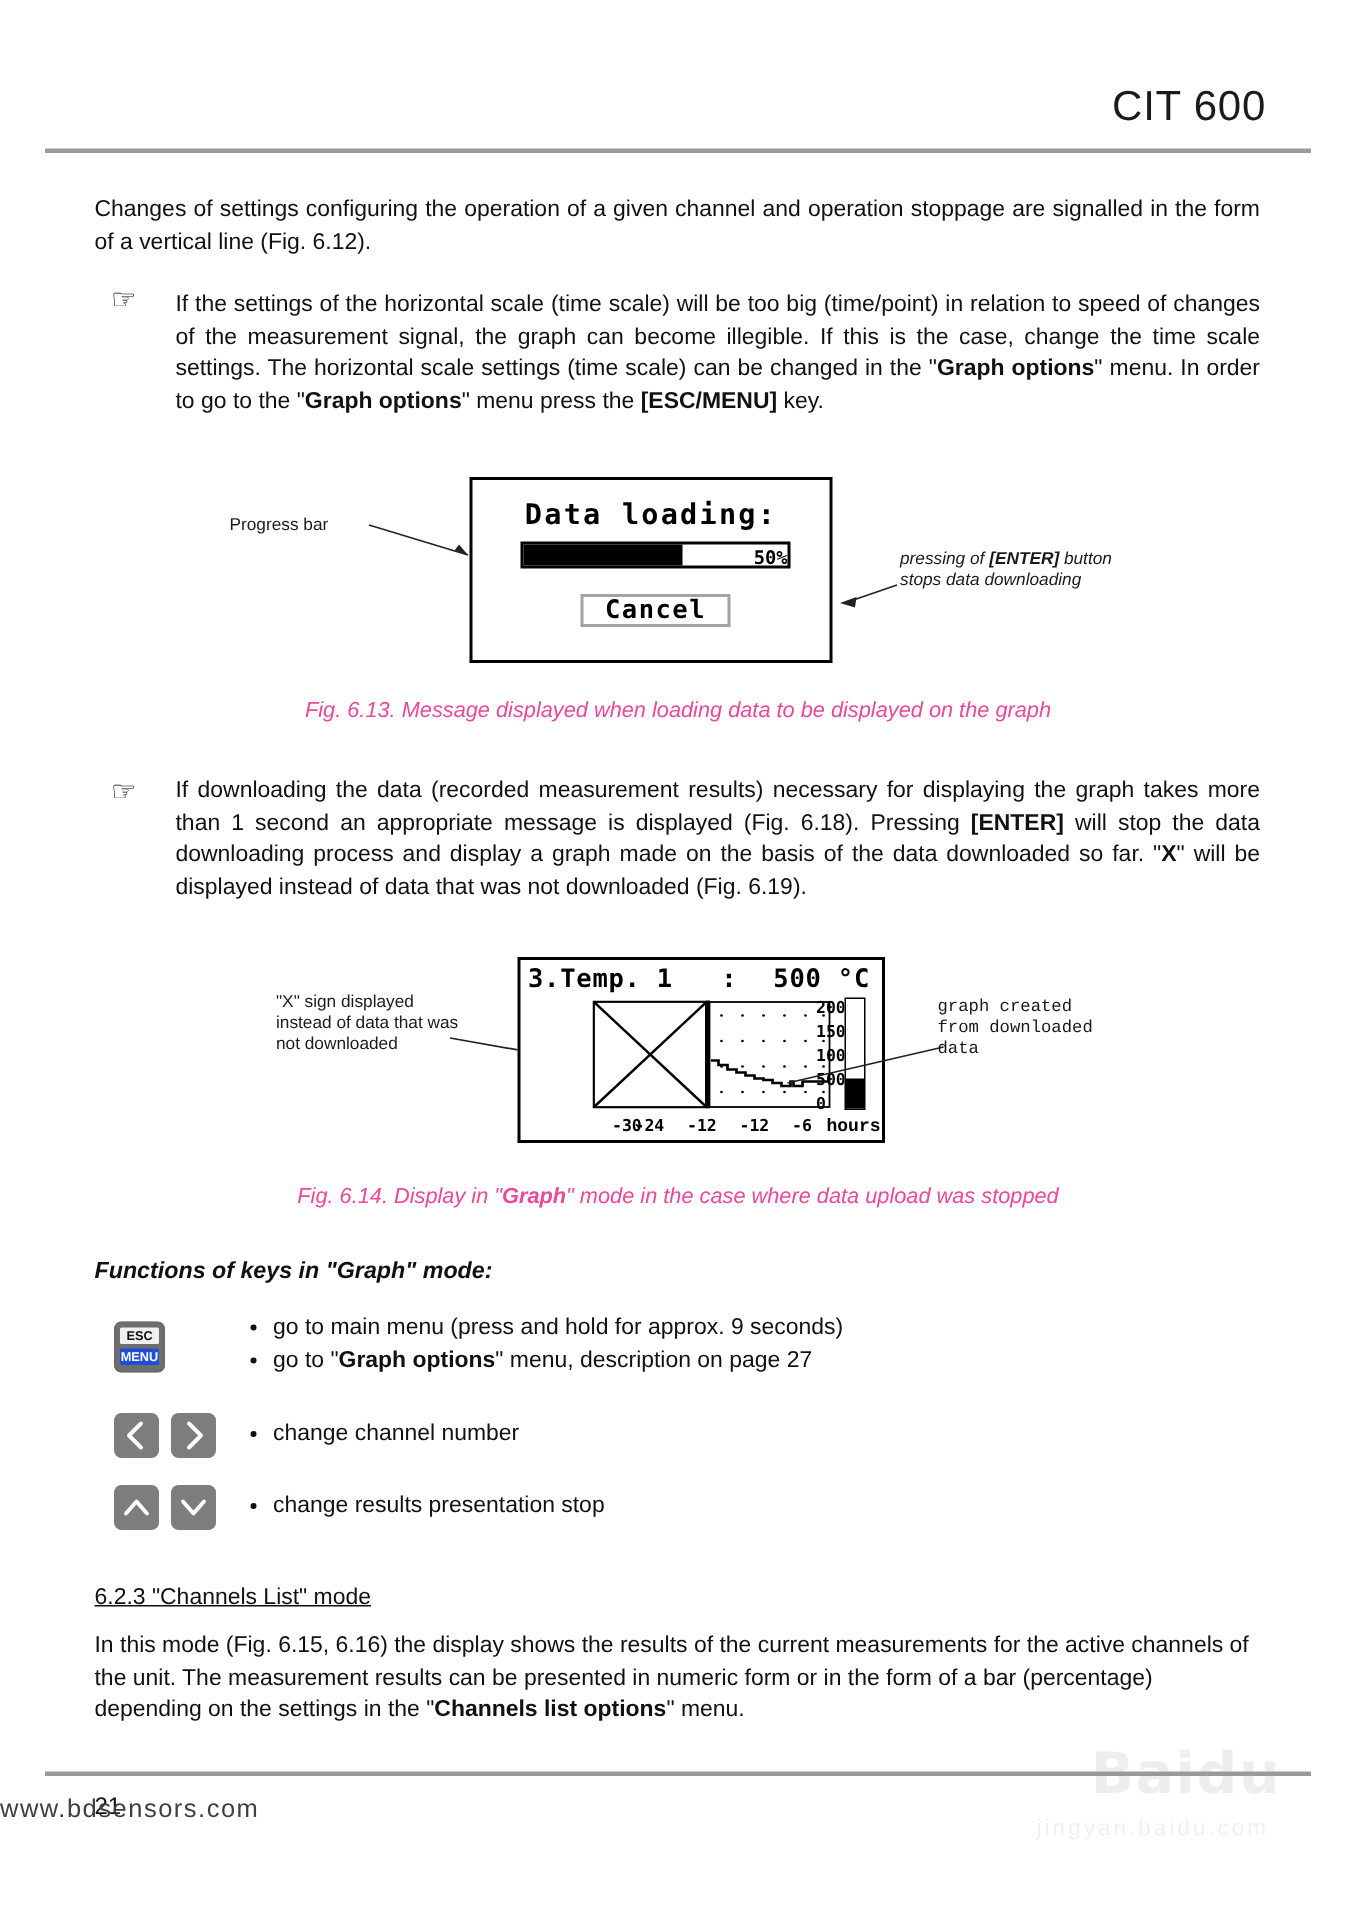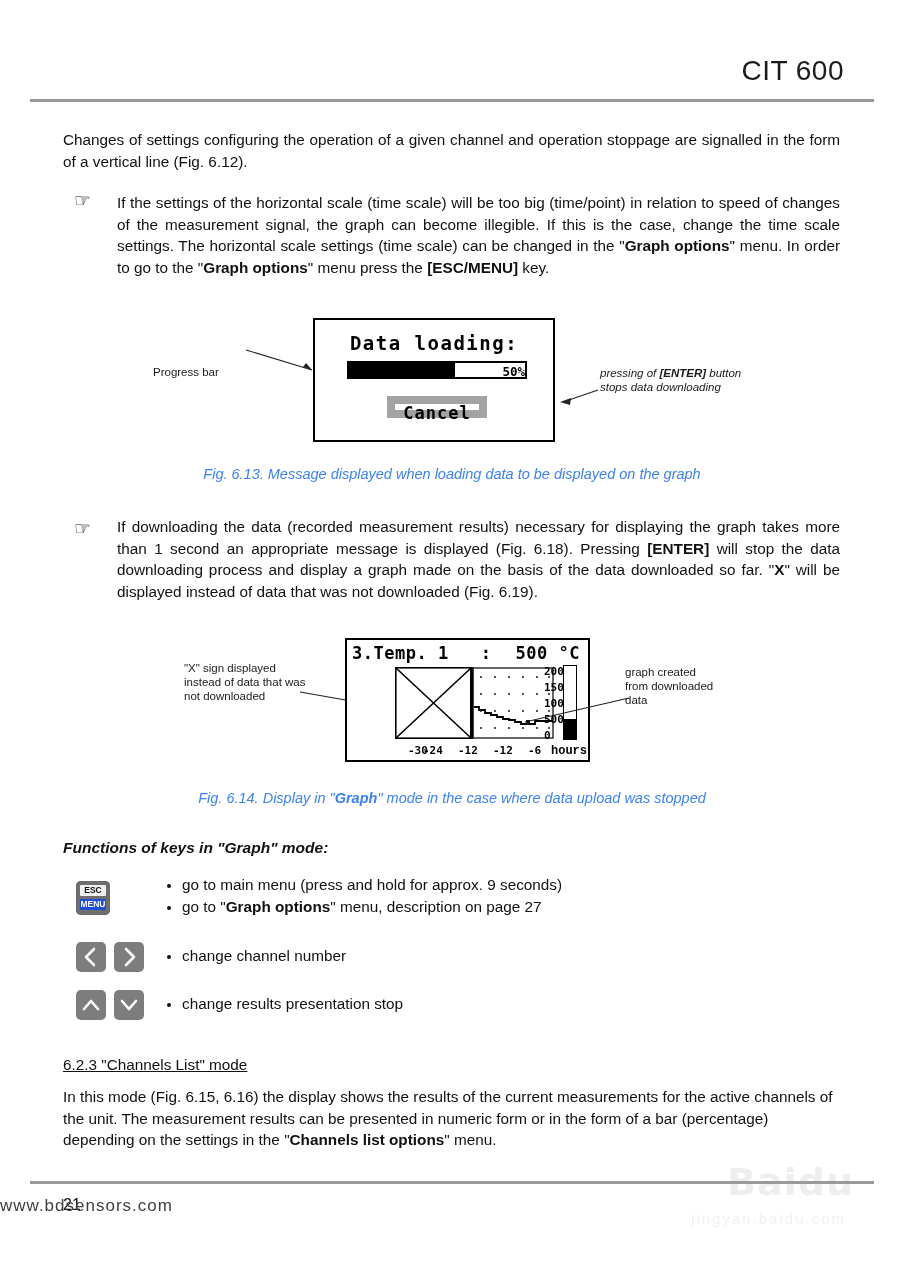--- a/index.html
+++ b/index.html
@@ -57,35 +57,35 @@
   }
   .pbar .pcta{
     position:absolute;left:0;top:1px;width:180px;text-align:right;
     font-size:12.5px;letter-spacing:0;color:#fff;
   }
   .pbar .clipdark{position:absolute;top:0;bottom:0;left:0;overflow:hidden;}
   .pbar .cliplight{position:absolute;top:0;bottom:0;right:0;overflow:hidden;}
   .pbar .cliplight .pcta{right:0;left:auto;}
   .btn{
     position:absolute;left:72px;top:76px;width:100px;height:22px;
-    border:8px solid #a3a3a3;box-sizing:border-box;background:#fff;
+    border:2px solid #a3a3a3;box-sizing:border-box;background:#fff;
     font-size:17px;text-align:center;line-height:18px;letter-spacing:1px;
   }
 
   
   .callout{
     position:absolute;font-size:11.5px;line-height:14px;color:#1a1a1a;
   }
   .callout b{font-weight:bold;}
   svg.lead{position:absolute;overflow:visible;}
 
   
   .caption{
     position:absolute;left:0;width:904px;text-align:center;
-    font-size:14.5px;font-style:italic;color:#3b82f6;
+    font-size:14.5px;font-style:italic;color:#ec4899;
   }
 
   
   #graph{left:345px;top:638px;width:245px;height:124px;}
   #graph .gtitle{
     position:absolute;left:5px;top:3px;font-size:17px;letter-spacing:.5px;
     white-space:pre;
   }
   #graph .gval{
     position:absolute;right:8px;top:3px;font-size:17px;letter-spacing:.5px;
@@ -171,21 +171,21 @@
 
   <div class="para" style="left:63px;top:129px;width:777px;">
     <span>Changes of settings configuring the operation of a given channel and operation stoppage are signalled in the form of a vertical line (Fig. 6.12).</span>
   </div>
 
   <div class="hand" style="left:74px;top:191px;">☞</div>
   <div class="para" style="left:117px;top:192px;width:723px;">
     <span>If the settings of the horizontal scale (time scale) will be too big (time/point) in relation to speed of changes of the measurement signal, the graph can become illegible. If this is the case, change the time scale settings. The horizontal scale settings (time scale) can be changed in the "</span><b>Graph options</b><span>" menu. In order to go to the "</span><b>Graph options</b><span>" menu press the </span><b>[ESC/MENU]</b><span> key.</span>
   </div>
 
-  <div class="callout" style="left:153px;top:343px;margin-top:22px;">Progress bar</div>
+  <div class="callout" style="left:153px;top:343px;">Progress bar</div>
   <svg class="lead" style="left:246px;top:348px;" width="80" height="32">
     <line x1="0" y1="2" x2="66" y2="22" stroke="#222" stroke-width="1.1"></line>
     <polygon points="66,22 57,19 60,15" fill="#222"></polygon>
   </svg>
 
   <div class="lcd" id="dlg">
     <div class="title lcdtxt">Data loading:</div>
 
     <div class="pbar">
       <div class="fill" id="pbfill" style="width: 106px;"></div>
@@ -287,21 +287,21 @@
     <div class="gx-lbl lcdtxt" style="left:76px;">-24</div>
     <div class="gx-lbl lcdtxt" style="left:111px;">-12</div>
     <div class="gx-lbl lcdtxt" style="left:146px;">-12</div>
     <div class="gx-lbl lcdtxt" style="left:181px;">-6</div>
     <div class="gx-lbl lcdtxt" style="left:204px;font-size:12px;font-family:Liberation Mono, monospace;">hours</div>
   </div>
 
   <svg class="lead" style="left:525px;top:696px;" width="110" height="34">
     <line x1="0" y1="26" x2="104" y2="2" stroke="#222" stroke-width="1.1"></line>
   </svg>
-  <div class="callout" style="left:625px;top:665px;width:150px;">
+  <div class="callout" style="left:625px;top:665px;width:150px;font-family:Liberation Mono, monospace;">
     <span>graph created</span><br>
     <span>from downloaded</span><br>
     <span>data</span>
   </div>
 
   <div class="caption" style="top:790px;">
     <span>Fig. 6.14. Display in "</span><b>Graph</b><span>" mode in the case where data upload was stopped</span>
   </div>
 
   <div class="sechead" style="left:63px;top:839px;">Functions of keys in "Graph" mode:</div>

